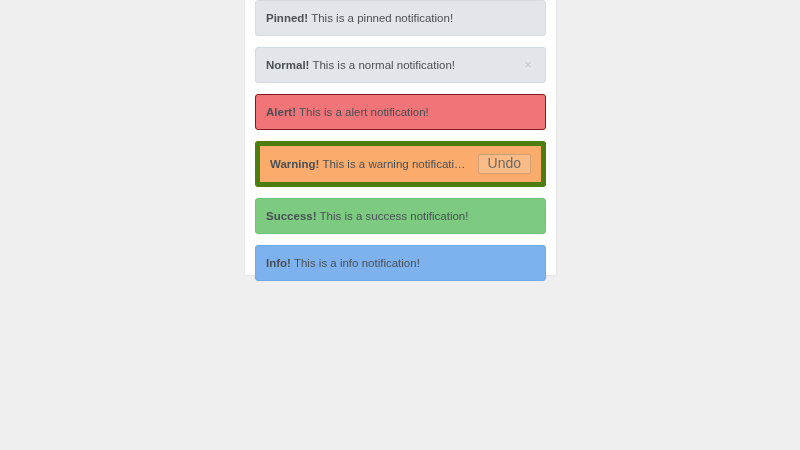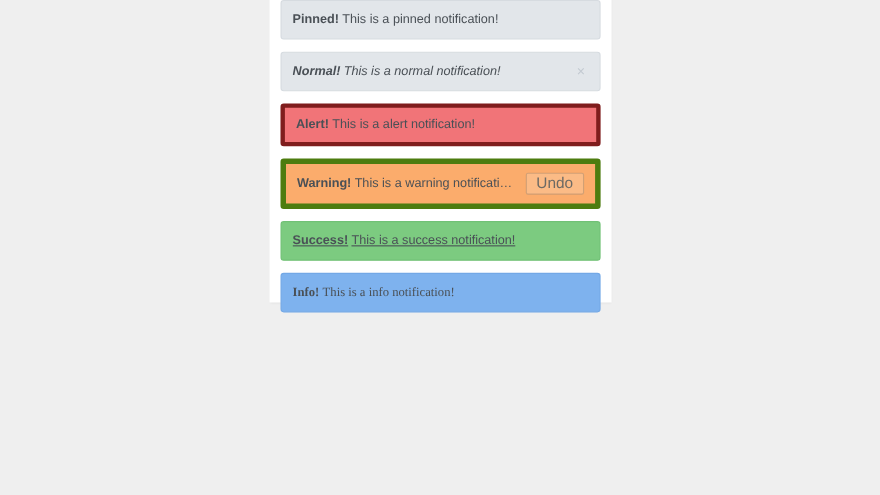--- a/index.html
+++ b/index.html
@@ -47,21 +47,20 @@
     align-items: center;
     padding: 8px 10px;
     border-radius: 3px;
     font-size: 11.5px;
     line-height: 15px;
     color: #4a5056;
     margin-bottom: 11px;
   }
   .notification:last-child {
     margin-bottom: 16px;
-    font-family: Liberation Serif, serif;
   }
 
   .notification .msg {
     flex: 1 1 auto;
     white-space: nowrap;
     overflow: hidden;
     text-overflow: ellipsis;
   }
   .notification .title {
     font-weight: bold;
@@ -69,34 +68,32 @@
   }
 
   
   .n-pinned {
     background: #e2e6ea;
     border: 1px solid #d6dbe0;
   }
   .n-normal {
     background: #e2e6ea;
     border: 1px solid #d6dbe0;
-    font-style: italic;
   }
   .n-alert {
     background: #f17478;
-    border: 4px solid #7f1d1d;
+    border: 1px solid #7f1d1d;
   }
   .n-warning {
     background: #fbac6c;
     border: 5px solid #4d7c0f;
   }
   .n-success {
     background: #7ccb80;
     border: 1px solid #71c176;
-    text-decoration: underline;
   }
   .n-info {
     background: #7eb2ee;
     border: 1px solid #73a8e6;
   }
 
   
   .close-icon {
     flex: 0 0 auto;
     width: 14px;

